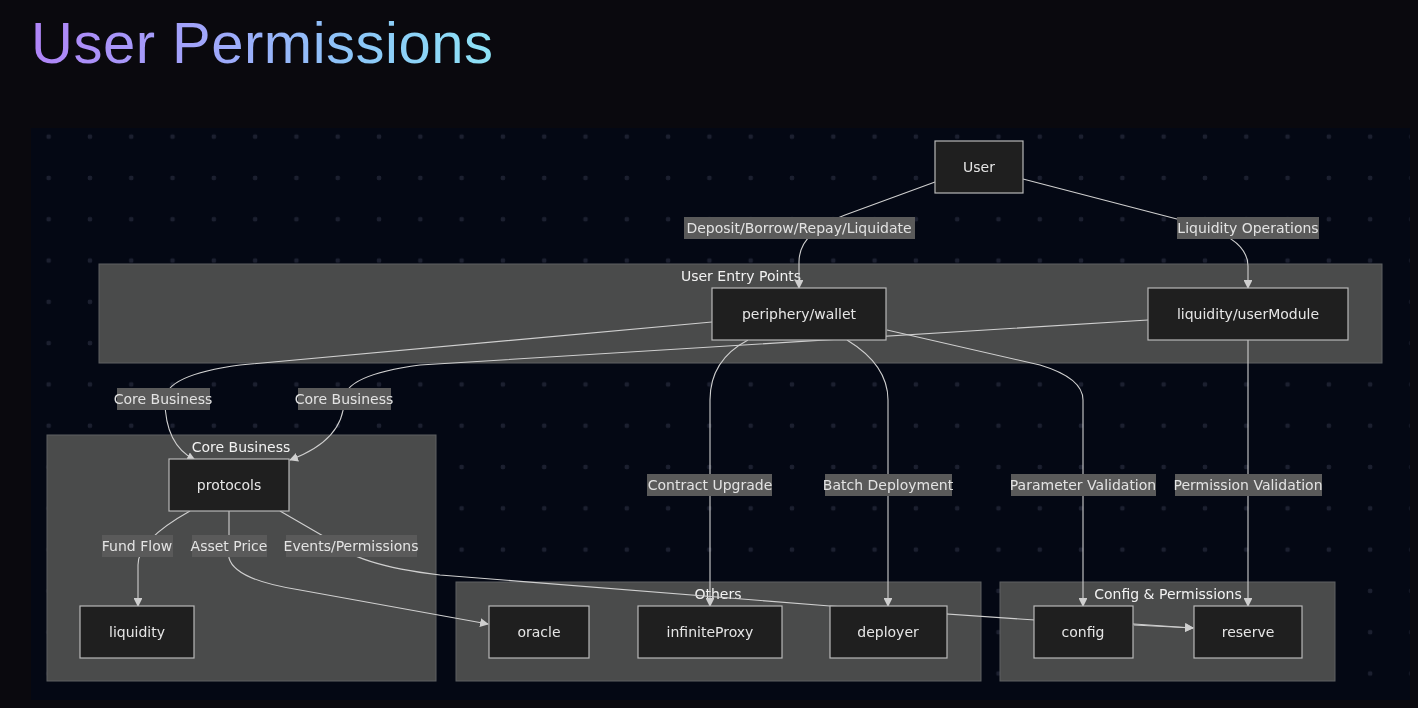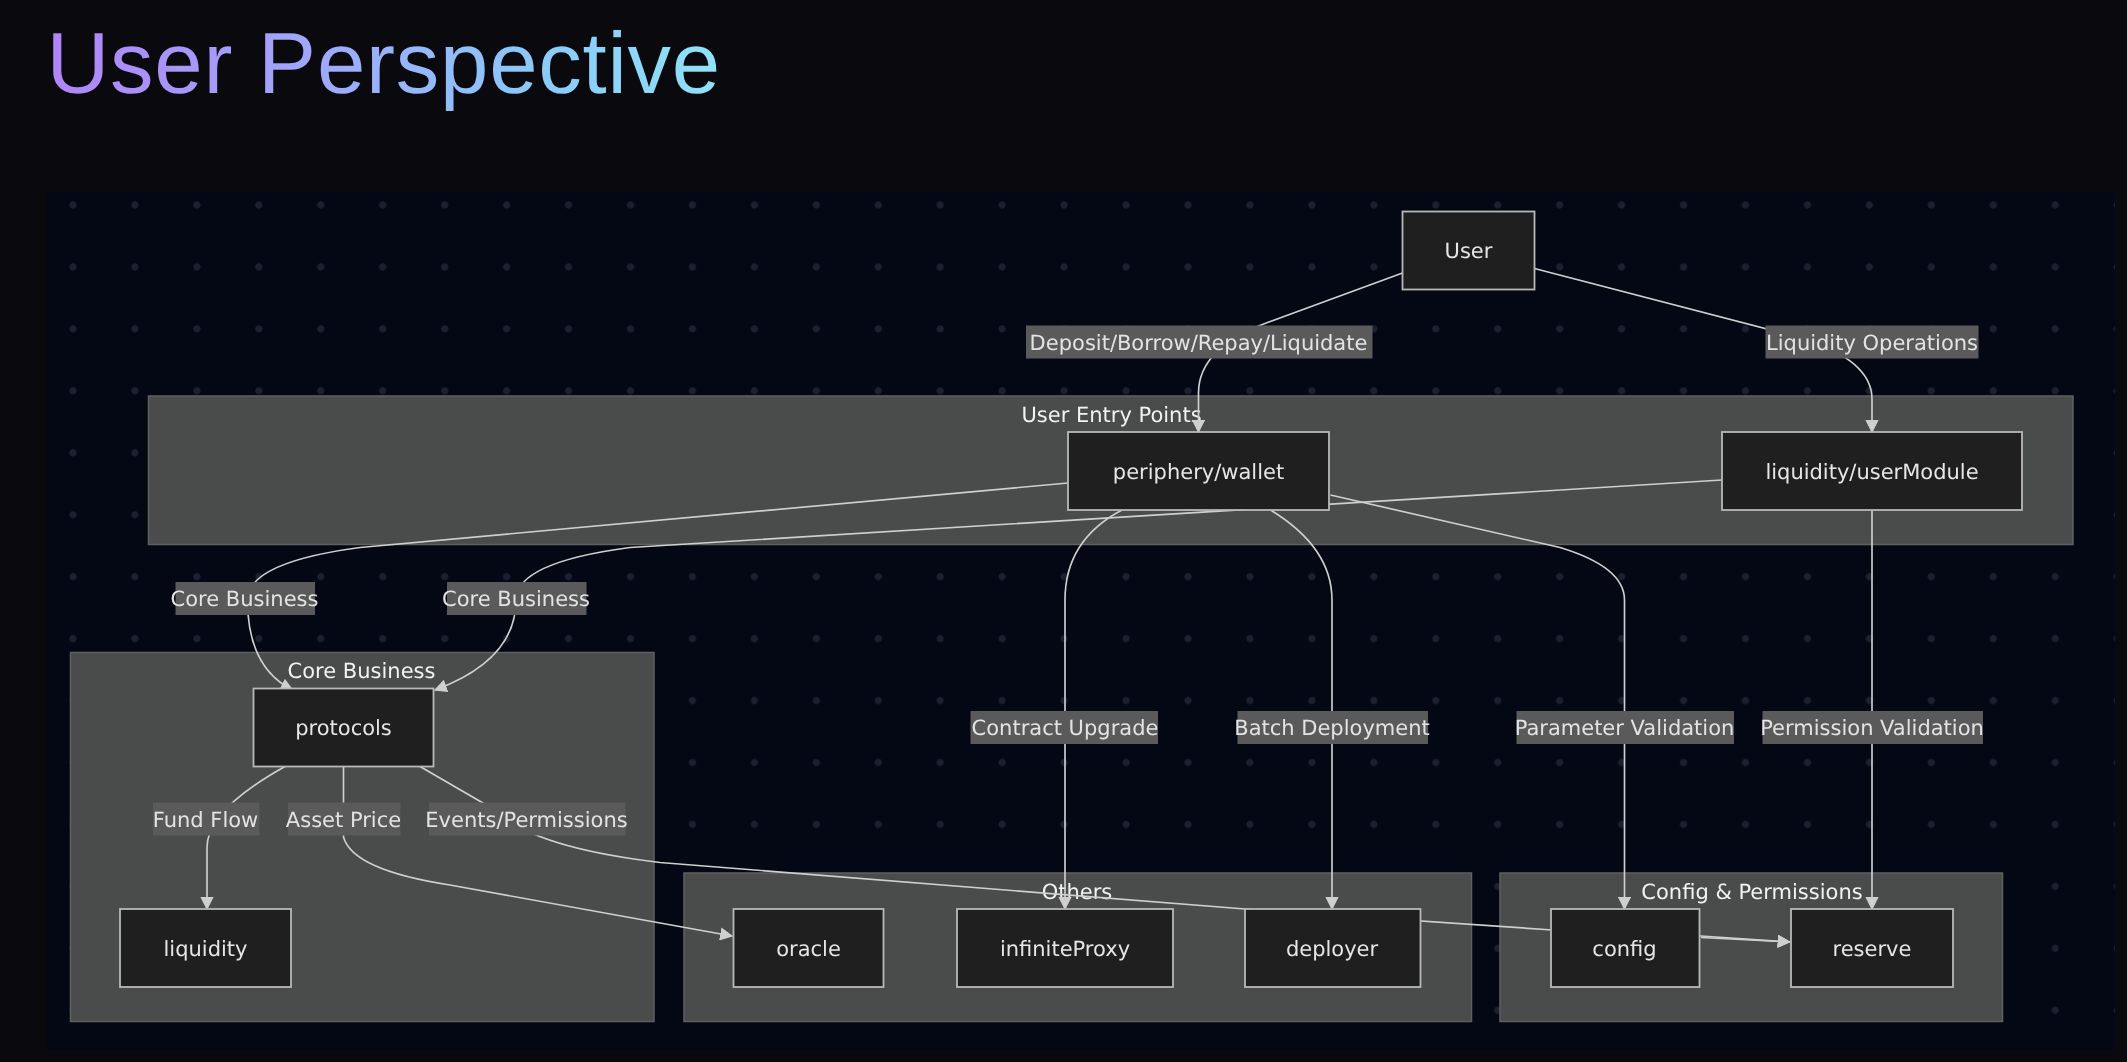--- a/index.html
+++ b/index.html
@@ -29,21 +29,21 @@
   .node-rect { fill: #1f1f1f; stroke: #b8b8b8; stroke-width: 1.2; }
   .edge { fill: none; stroke: #cfcfcf; stroke-width: 1.1; }
   .lbl-bg { fill: #5a5a5a; }
   .node-text { fill: #e6e6e6; font-size: 14px; font-family: "DejaVu Sans", sans-serif; }
   .sg-text { fill: #f2f2f2; font-size: 14px; font-family: "DejaVu Sans", sans-serif; }
   .lbl-text { fill: #e3e3e3; font-size: 14px; font-family: "DejaVu Sans", sans-serif; }
 </style>
 </head>
 <body>
 
-<h1 class="title">User Perspective</h1>
+<h1 class="title">User Permissions</h1>
 
 <div class="canvas"></div>
 
 <svg class="diagram" xmlns="http://www.w3.org/2000/svg">
   <defs>
     <marker id="arrow" viewBox="0 0 10 10" refX="9" refY="5" markerWidth="8" markerHeight="8" orient="auto-start-reverse">
       <path d="M0,0 L10,5 L0,10 z" fill="#cfcfcf"></path>
     </marker>
   </defs>
 

